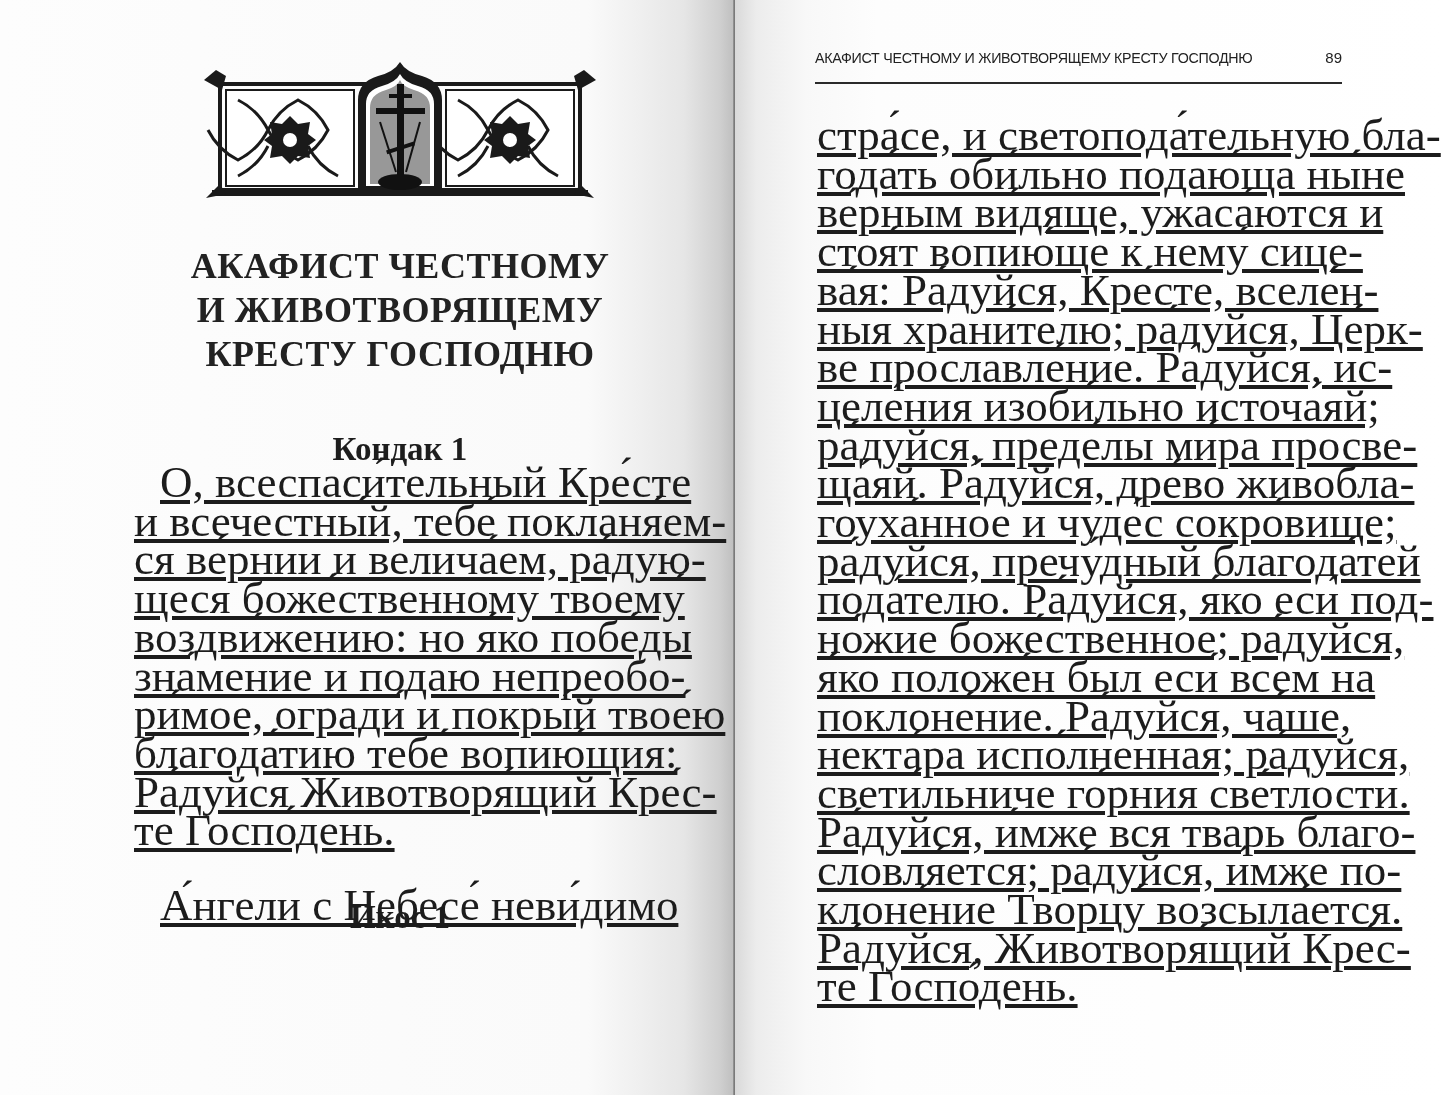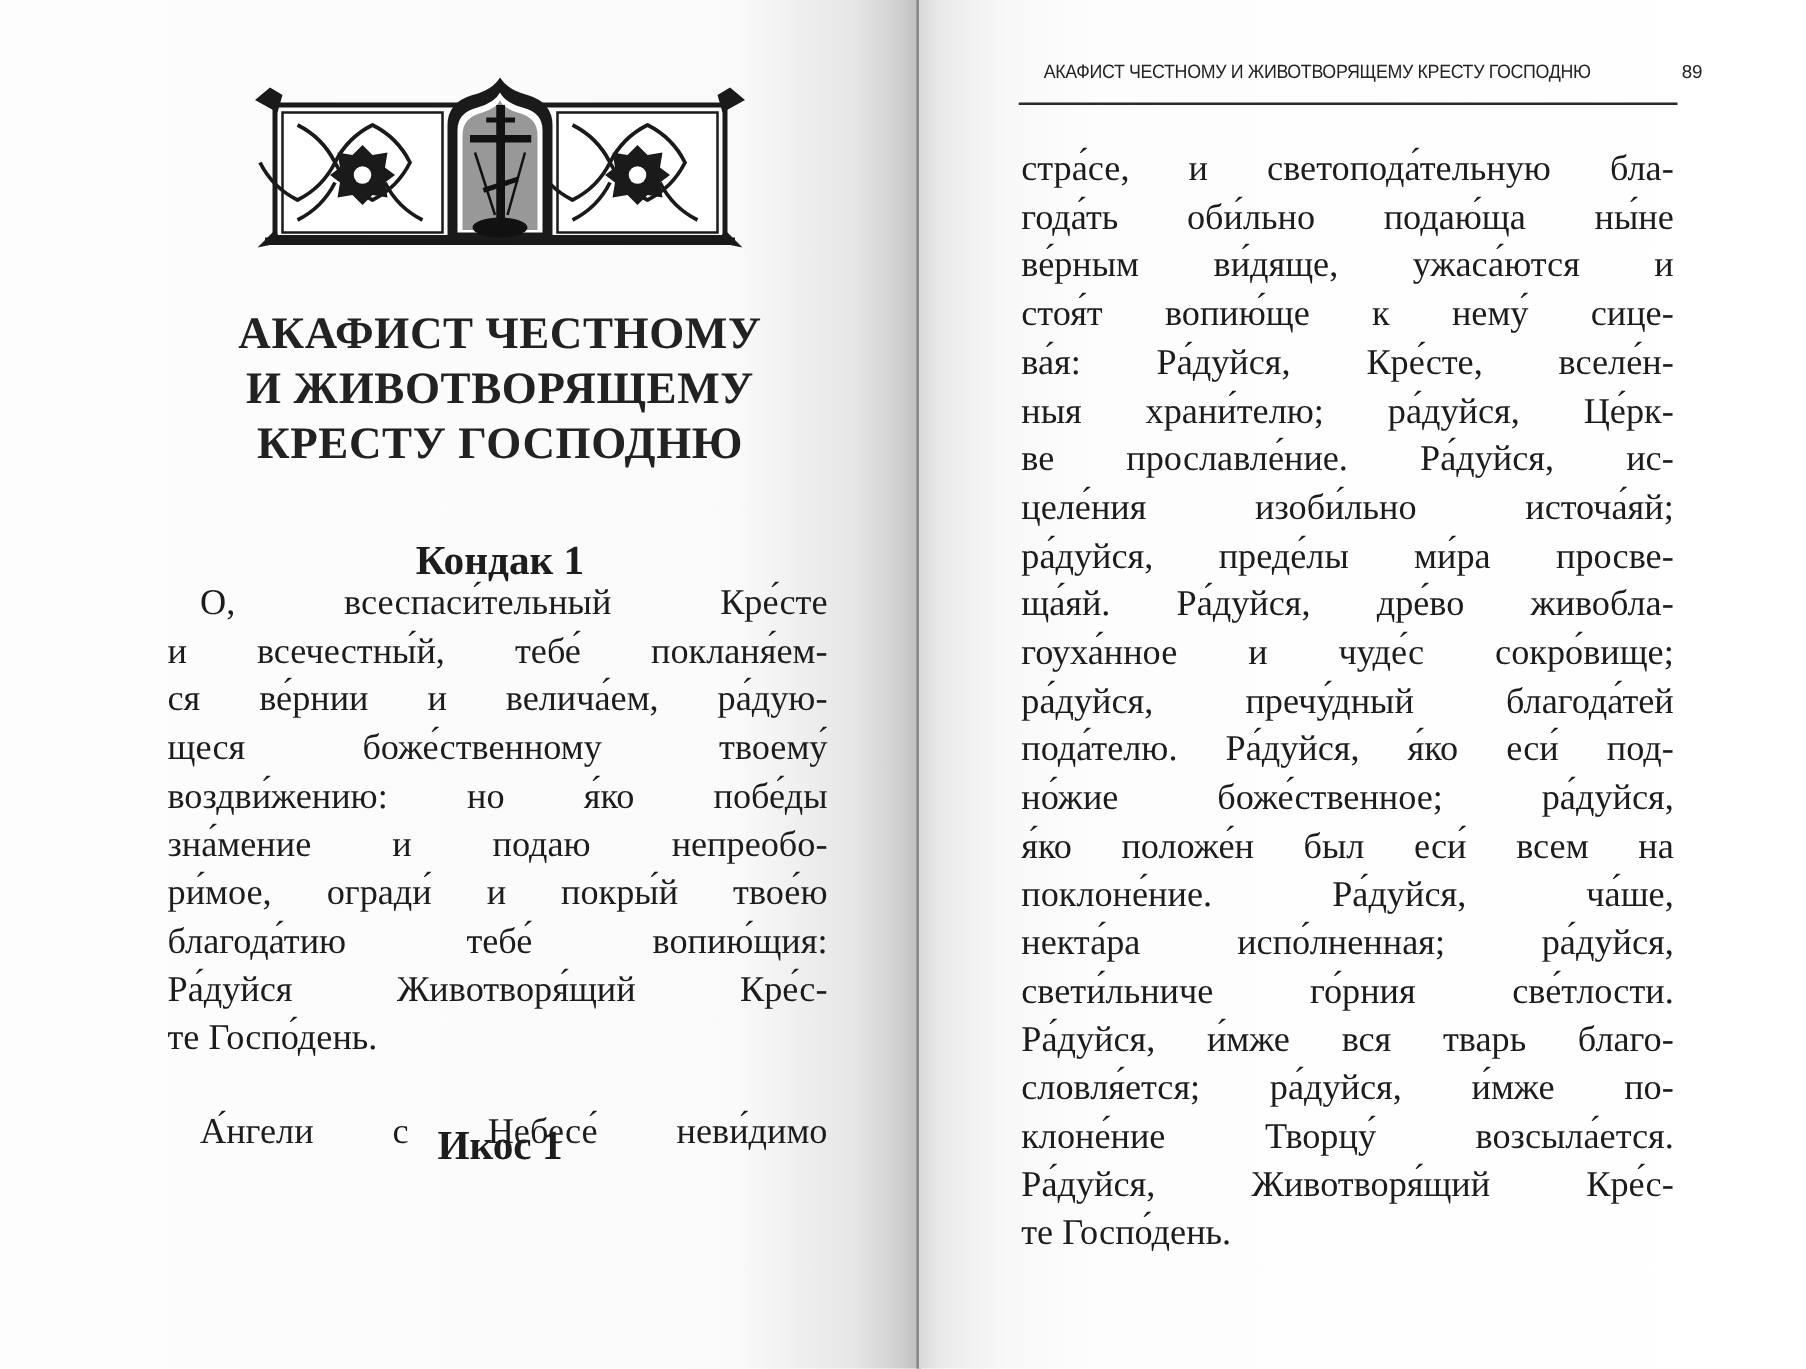--- a/index.html
+++ b/index.html
@@ -35,35 +35,34 @@
     letter-spacing: 0.5px; color: #222;
   }
   .section-heading {
     position: absolute; left: 150px; width: 500px;
     text-align: center; font-weight: bold; font-size: 33px; color: #1d1d1d; margin-top: 24px;
   }
   .kondak-heading { top: 407px; }
   .ikos-heading { top: 875px; }
 
   .body-text {
-    position: absolute; font-size: 29px; line-height: 38.7px;
-    text-align: justify; color: #1c1c1c;
+    position: absolute; font-size: 45px; line-height: 38.7px;
+    text-align: justify; color: #1c1c1c; text-decoration: underline;
   }
   .body-text .line { display: block; white-space: nowrap; text-align-last: justify; text-align: justify; }
   .body-text .line.last { text-align-last: left; }
   .kondak-text { left: 134px; width: 528px; top: 463px; }
   .kondak-text .line:first-child { padding-left: 26px; }
   .ikos-text { left: 134px; width: 528px; top: 886px; }
   .ikos-text .line:first-child { padding-left: 26px; }
 
   .running-head {
     position: absolute; left: 80px; top: 49px; width: 527px;
     display: flex; justify-content: space-between; align-items: baseline;
     font-family: "Liberation Sans", "DejaVu Sans", sans-serif;
-    margin-left: 20px;
   }
   .running-title {
     font-size: 15.5px; letter-spacing: -0.3px; transform: scaleX(0.92); transform-origin: left;
     color: #222; font-weight: normal; white-space: nowrap;
   }
   .page-number { font-size: 15px; color: #222; }
   .running-rule {
     position: absolute; left: 80px; top: 82px; width: 527px; height: 2px;
     background: #2a2a2a;
   }

